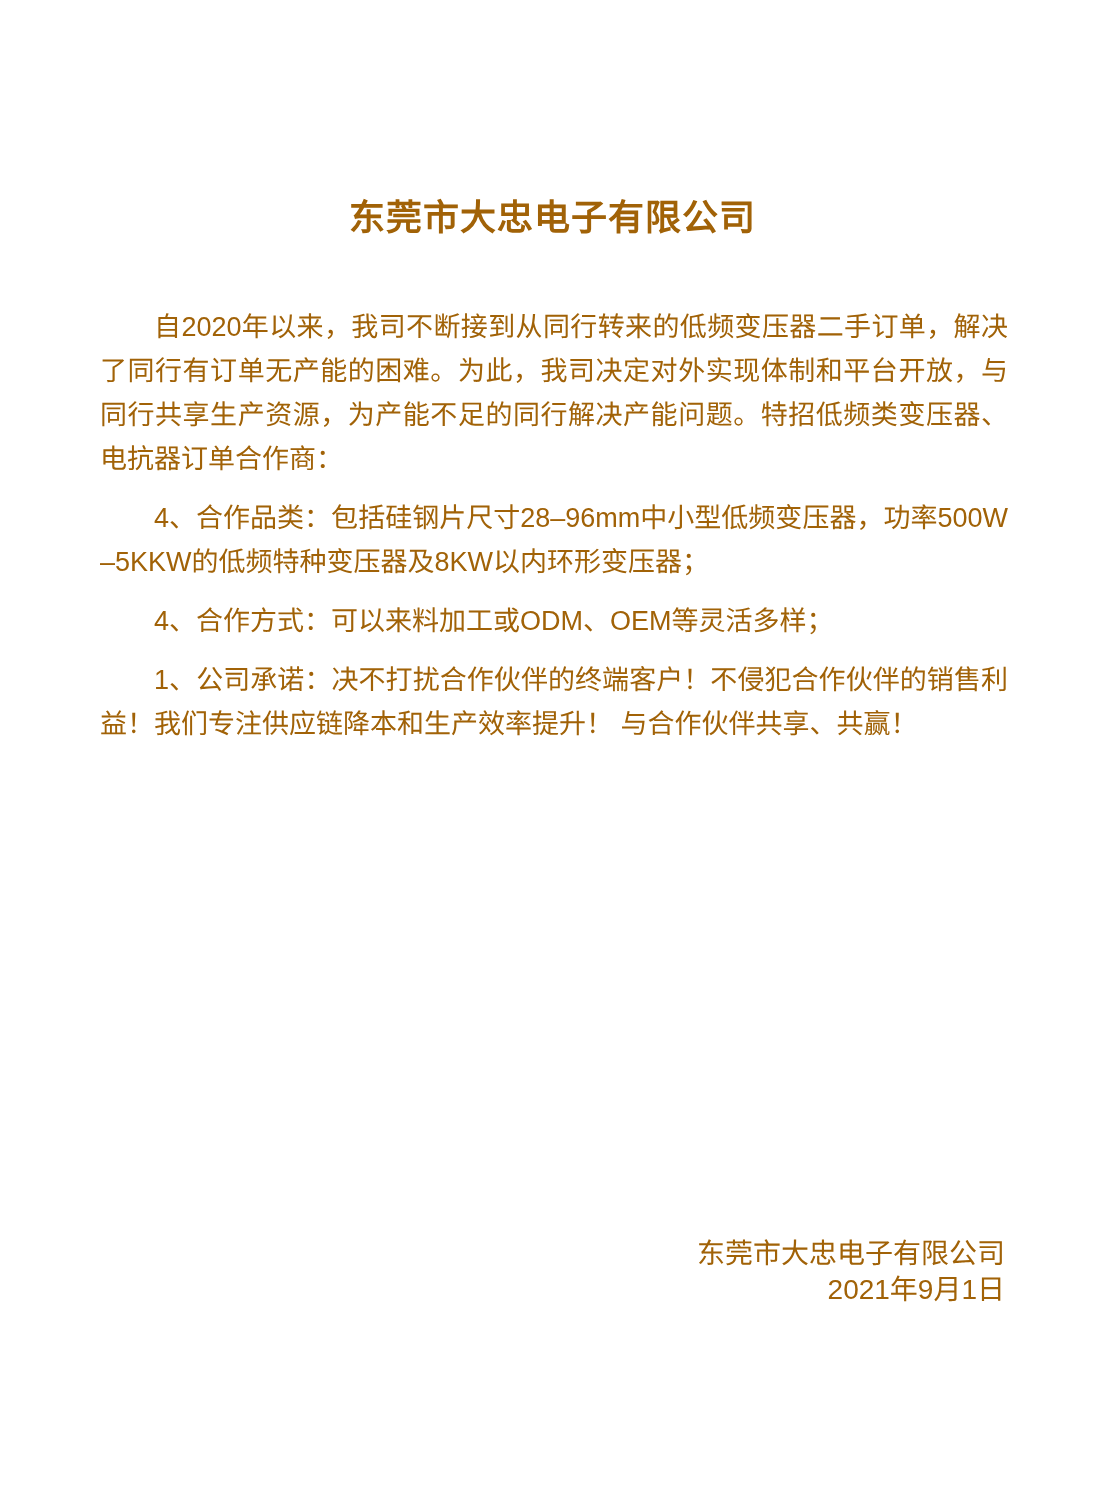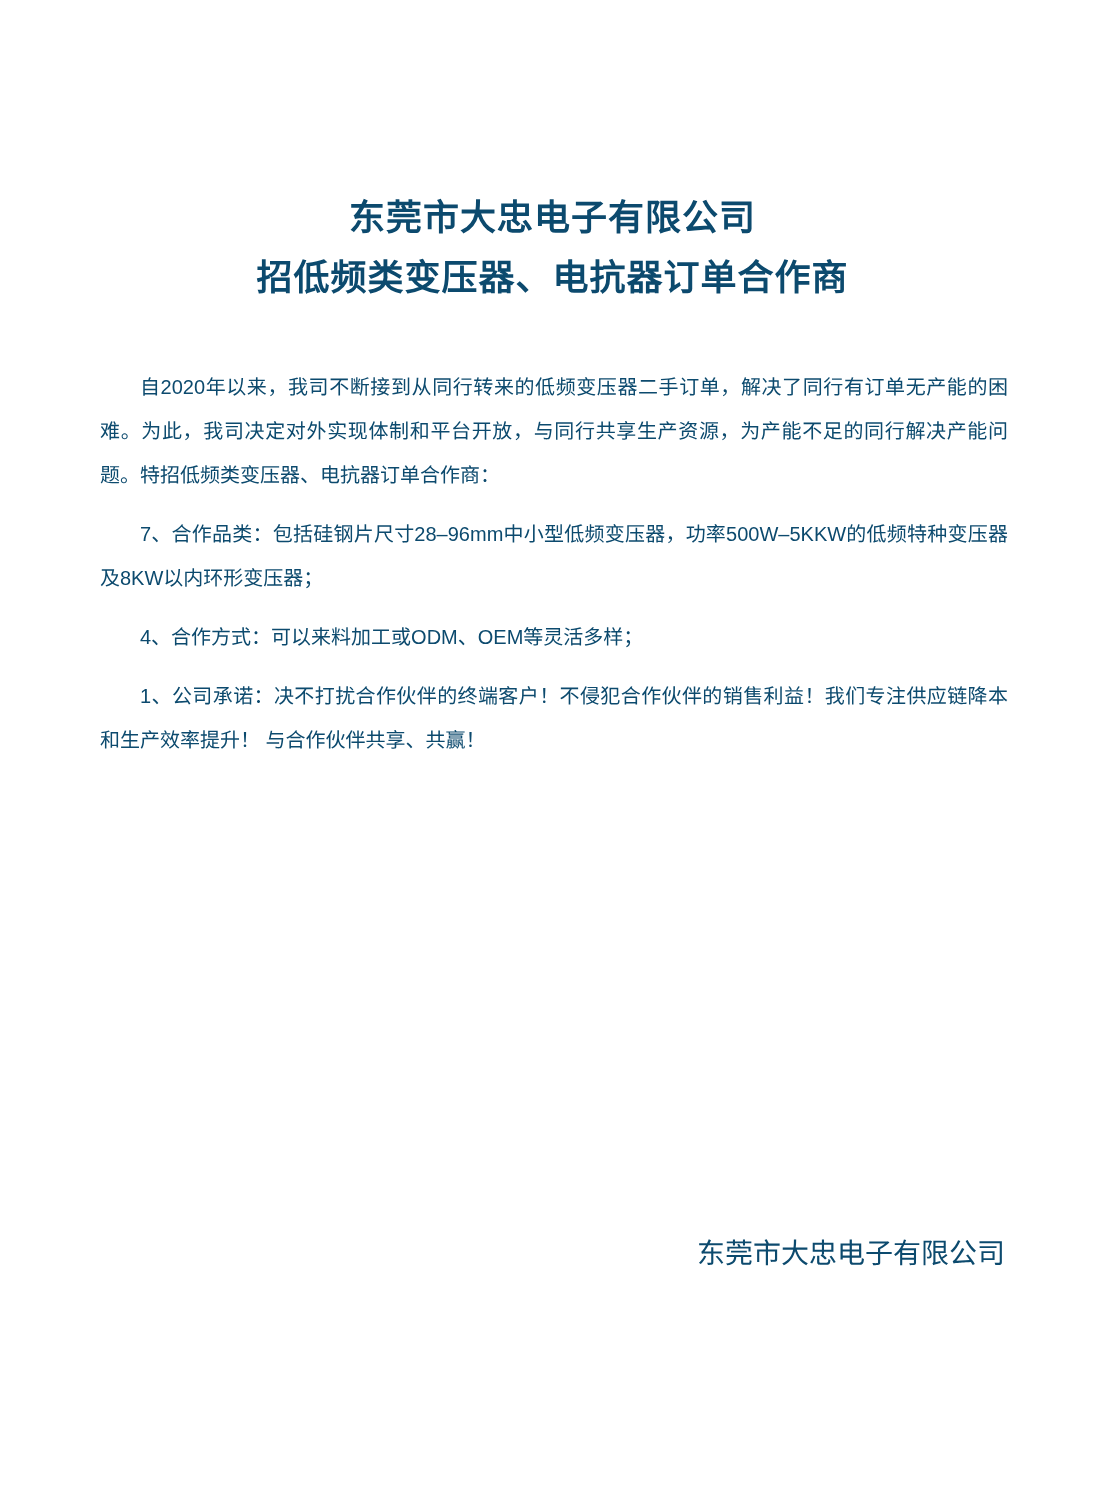--- a/index.html
+++ b/index.html
@@ -34,21 +34,21 @@
   .doc-subtitle {
     font-size: 36px;
     font-weight: bold;
     line-height: 1.2;
     letter-spacing: 1px;
     margin-top: 17px;
   }
 
   .doc-body {
     margin: 66px 97px 0 100px;
-    font-size: 20px;
+    font-size: 27px;
     line-height: 44px;
     text-align: justify;
   }
 
   .doc-body p {
     margin-bottom: 15px;
     text-indent: 2em;
     word-break: break-all;
   }
 
@@ -57,31 +57,31 @@
     top: 1236px;
     right: 100px;
     text-align: right;
     font-size: 28px;
     line-height: 36px;
   }
 </style>
 </head>
 <body>
 
-<div class="page" style="background: rgb(255, 255, 255); color: #0c4a6e;">
+<div class="page" style="background: rgb(255, 255, 255); color: #a16207;">
 
   <header class="doc-header">
     <h1 class="doc-title">东莞市大忠电子有限公司</h1>
-    <h2 class="doc-subtitle">招低频类变压器、电抗器订单合作商</h2>
   </header>
 
   <section class="doc-body">
     <p>自2020年以来，我司不断接到从同行转来的低频变压器二手订单，解决了同行有订单无产能的困难。为此，我司决定对外实现体制和平台开放，与同行共享生产资源，为产能不足的同行解决产能问题。特招低频类变压器、电抗器订单合作商：</p>
-    <p>7、合作品类：包括硅钢片尺寸28–96mm中小型低频变压器，功率500W–5KKW的低频特种变压器及8KW以内环形变压器；</p>
+    <p>4、合作品类：包括硅钢片尺寸28–96mm中小型低频变压器，功率500W–5KKW的低频特种变压器及8KW以内环形变压器；</p>
     <p>4、合作方式：可以来料加工或ODM、OEM等灵活多样；</p>
     <p>1、公司承诺：决不打扰合作伙伴的终端客户！不侵犯合作伙伴的销售利益！我们专注供应链降本和生产效率提升！ 与合作伙伴共享、共赢！</p>
   </section>
 
   <footer class="signature">
     <div>东莞市大忠电子有限公司</div>
+    <div>2021年9月1日</div>
   </footer>
 
 </div>
 
 </body></html>

